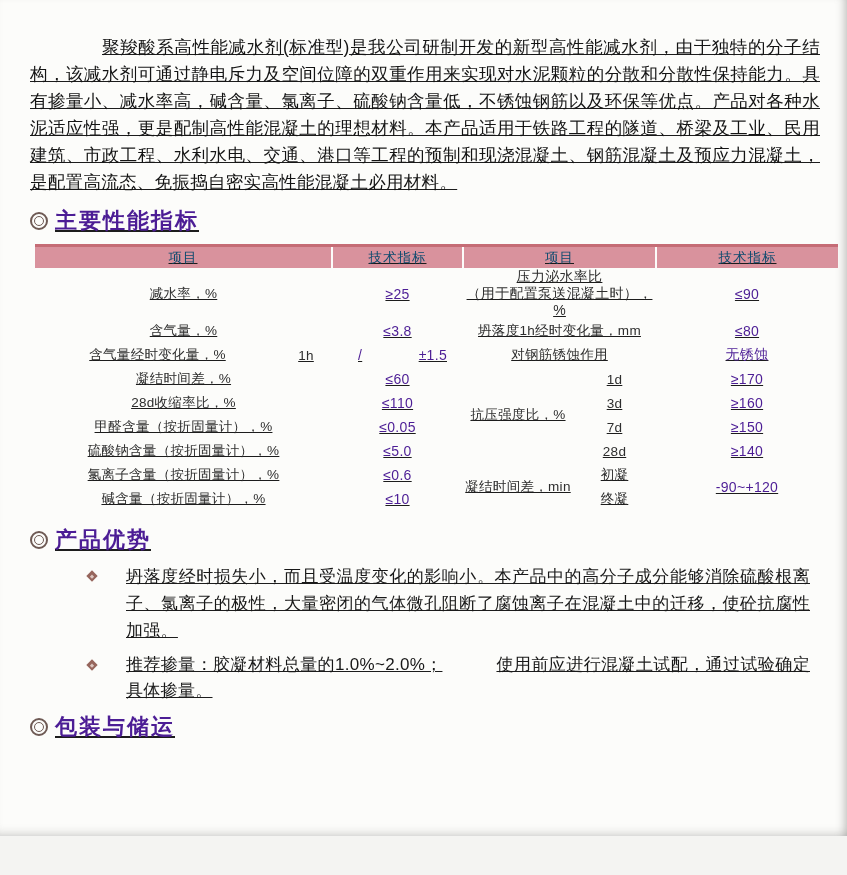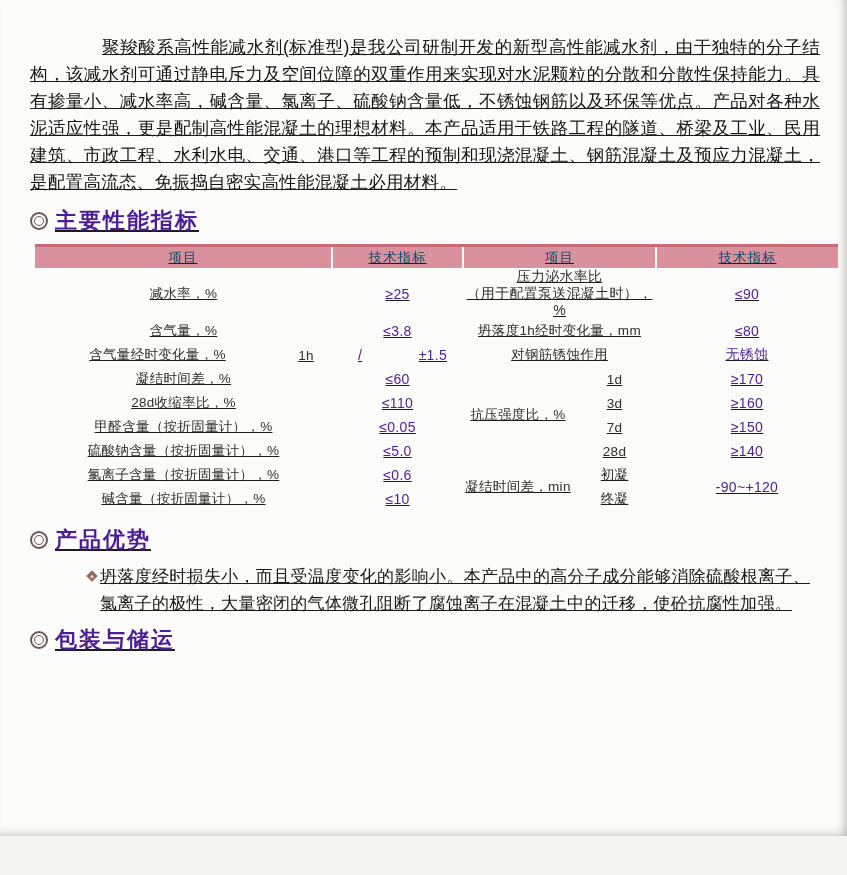--- a/index.html
+++ b/index.html
@@ -67,21 +67,21 @@
   }
   table.perf .val{font-size:14px;color:#4c1d95;}
   tr.r1 td{height:46px;}
   .twoline{line-height:17px;font-size:14px;}
   .split{display:flex;align-items:center;}
   .split .grow{flex:1;text-align:center;}
   .split .extra{width:52px;text-align:center;}
   .split2{display:flex;align-items:center;justify-content:space-between;padding:0 16px 0 26px;}
   
   .blist{margin:10px 0 0 0;padding-left:58px;}
-  .bullet{display:flex;gap:4px;margin-bottom:3px;}
+  .bullet{display:flex;gap:30px;margin-bottom:3px;}
   .diamond{
     width:8px;height:8px;flex:none;
     background:#96655c;transform:rotate(45deg);
     margin-top:9px;position:relative;
   }
   .diamond::after{content:"";position:absolute;inset:2.5px;background:#dcc6c0;}
   .btext{
     flex:1;font-size:17px;line-height:27px;
     text-align:justify;color:#181818;padding-right:10px;
     letter-spacing:.3px;
@@ -197,19 +197,27 @@
     <span class="ring"></span>
     <span class="htext">产品优势</span>
   </div>
   <div class="blist">
     <div class="bullet">
       <span class="diamond"></span>
       <div class="btext">坍落度经时损失小，而且受温度变化的影响小。本产品中的高分子成分能够消除硫酸根离子、氯离子的极性，大量密闭的气体微孔阻断了腐蚀离子在混凝土中的迁移，使砼抗腐性加强。</div>
     </div>
   </div>
 
+  <div class="blist blist-tight">
+    <div class="bullet">
+      <span class="diamond"></span>
+      <div class="btext">
+        <span>推荐掺量：胶凝材料总量的1.0%~2.0%；</span><span class="gap2">使用前应进行混凝土试配，通过试验确定具体掺量。</span>
+      </div>
+    </div>
+  </div>
 
   <div class="heading sp-pack">
     <span class="ring"></span>
     <span class="htext">包装与储运</span>
   </div>
 
 </div>
 
 </body></html>

